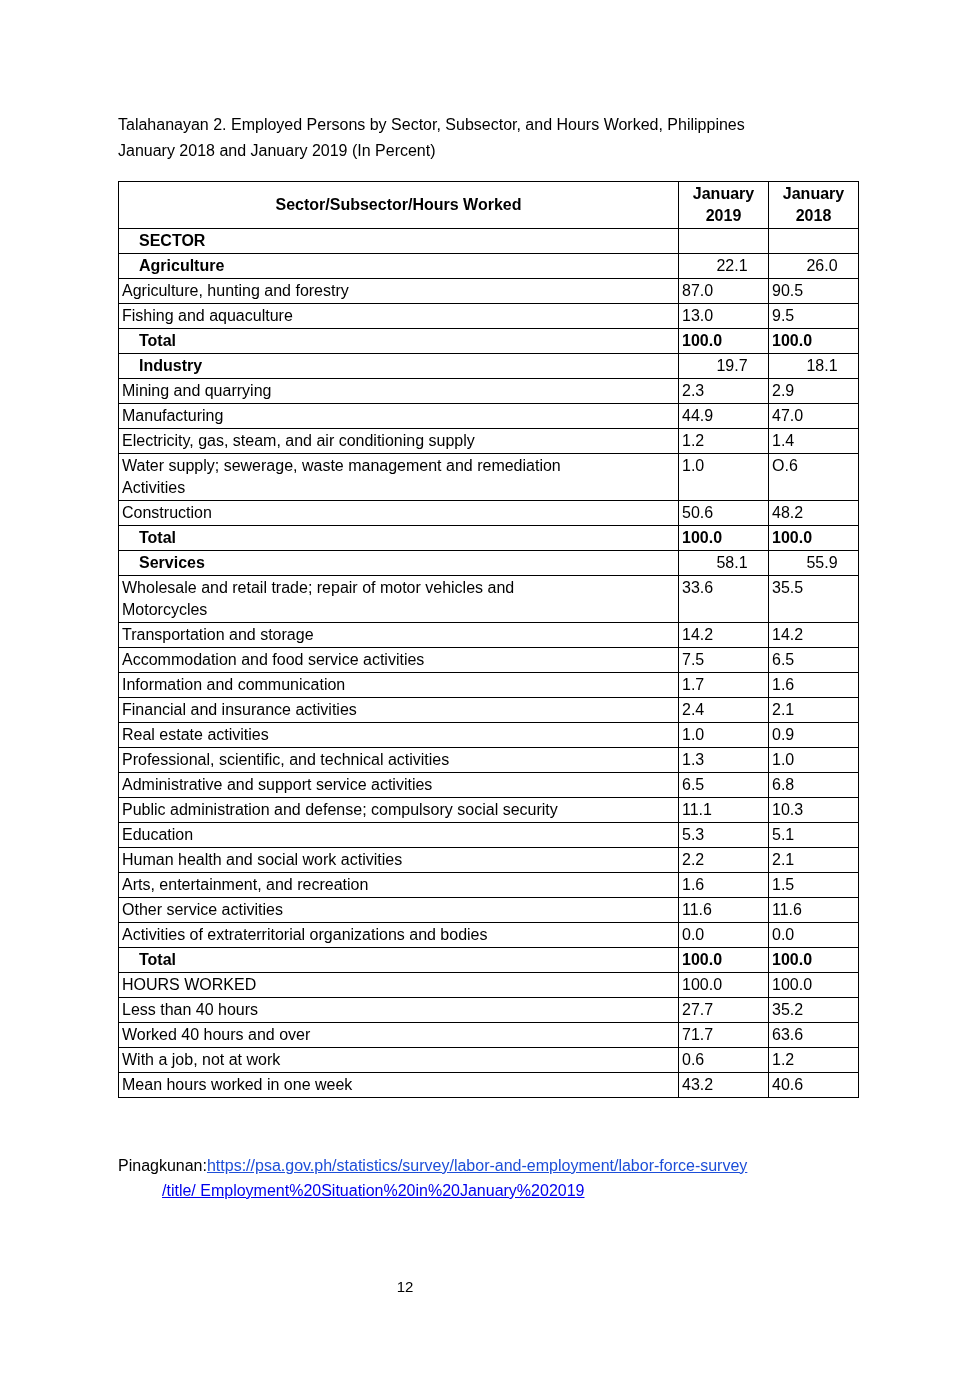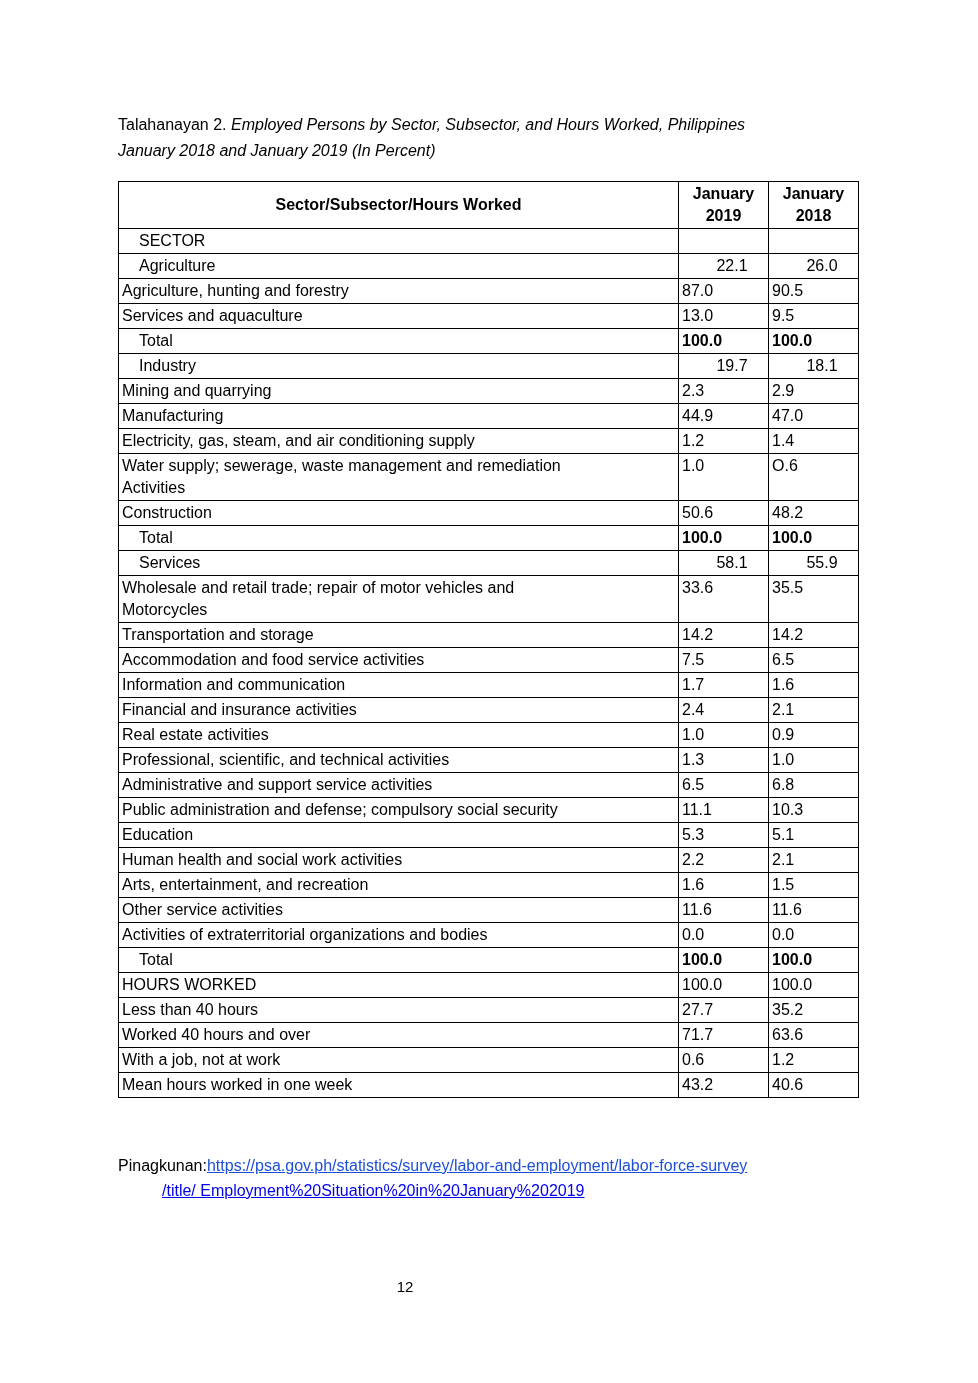--- a/index.html
+++ b/index.html
@@ -1,32 +1,32 @@
 <!DOCTYPE html>
 <html><head>
 <meta charset="utf-8">
 <style>
   html,body { margin:0; padding:0; background:#ffffff; }
   body { font-family:"Liberation Sans", sans-serif; color:#000; }
   .page { position:relative; width:978px; height:1383px; background:#fff; overflow:hidden; }
 
   .doc-title { position:absolute; left:118px; top:112px; width:742px; font-size:16px; line-height:26px; }
-  .doc-title .italic { font-style:italic; white-space:pre-line; }
+  .doc-title .italic { white-space:pre-line; }
 
   table.main { position:absolute; left:118px; top:181px; width:740px; border-collapse:collapse; table-layout:fixed; font-size:16px; }
   table.main th, table.main td { border:1px solid #000; padding:1px 3px; line-height:22px; overflow:hidden; }
   table.main th { font-weight:bold; text-align:center; vertical-align:middle; }
   col.c1 { width:560px; } col.c2 { width:90px; } col.c3 { width:90px; }
 
   td.label { text-align:left; vertical-align:top; white-space:pre-line; padding-left:2px; }
   td.val { text-align:left; vertical-align:top; }
   tr.right td.val { text-align:center;padding-left:20px; }
   tr.bvals td.val { font-weight:bold; }
   tr.vbottom td.val { vertical-align:bottom; }
-  td.label.b { font-weight:normal;padding-left:20px; }
+  td.label.b { font-weight:bold;padding-left:20px; }
 
   .source { position:absolute; left:118px; top:1153px; font-size:16px; line-height:25px; }
   .source a { text-decoration:underline; cursor:pointer; }
   .source .line2 { margin-left:44px; }
 
   .pagenum { position:absolute; left:0; top:1278px; width:810px; text-align:center; font-size:15px; }
 </style>
 </head>
 <body>
 
@@ -60,21 +60,21 @@
           <td class="label b">Agriculture</td>
           <td class="val">22.1</td>
           <td class="val">26.0</td>
         </tr>
         <tr>
           <td class="label">Agriculture, hunting and forestry</td>
           <td class="val">87.0</td>
           <td class="val">90.5</td>
         </tr>
         <tr>
-          <td class="label">Services and aquaculture</td>
+          <td class="label">Fishing and aquaculture</td>
           <td class="val">13.0</td>
           <td class="val">9.5</td>
         </tr>
         <tr class="bvals">
           <td class="label b">Total</td>
           <td class="val">100.0</td>
           <td class="val">100.0</td>
         </tr>
         <tr class="right">
           <td class="label b">Industry</td>

